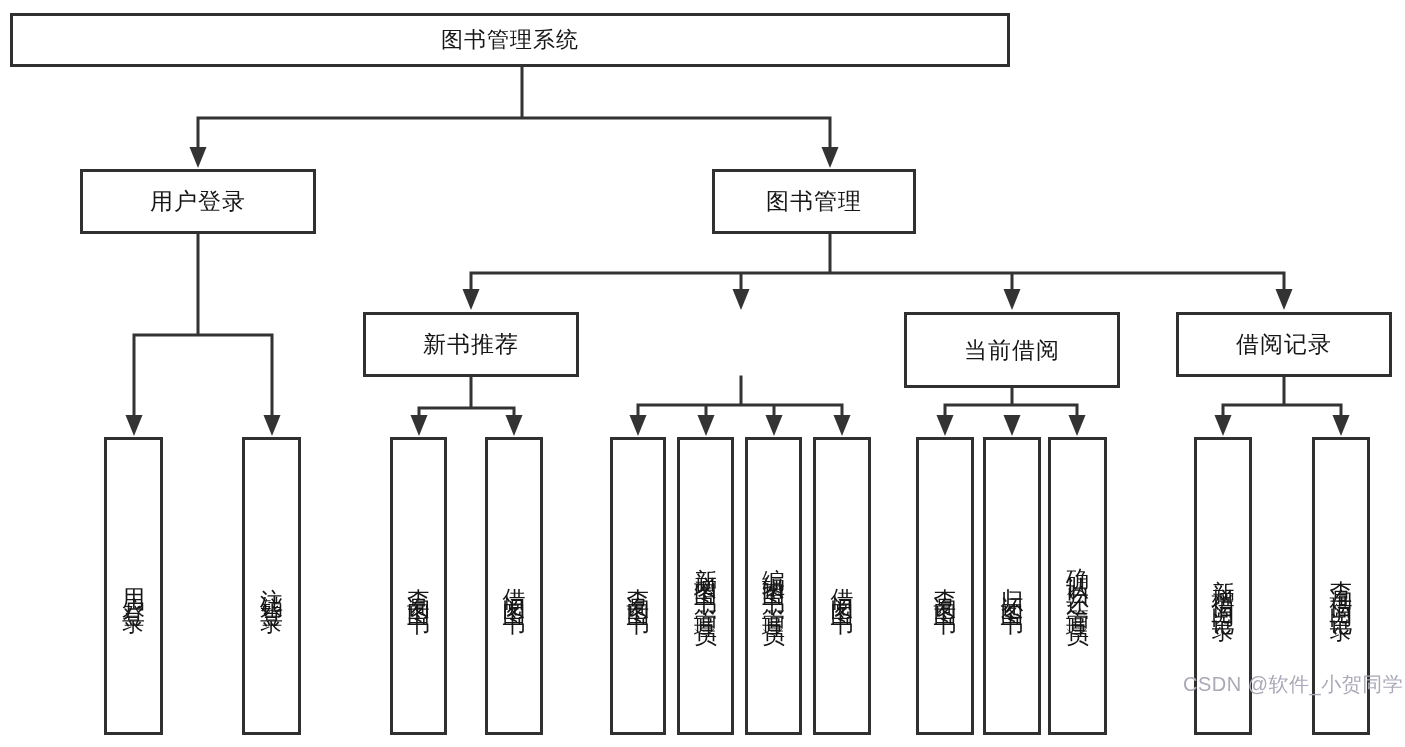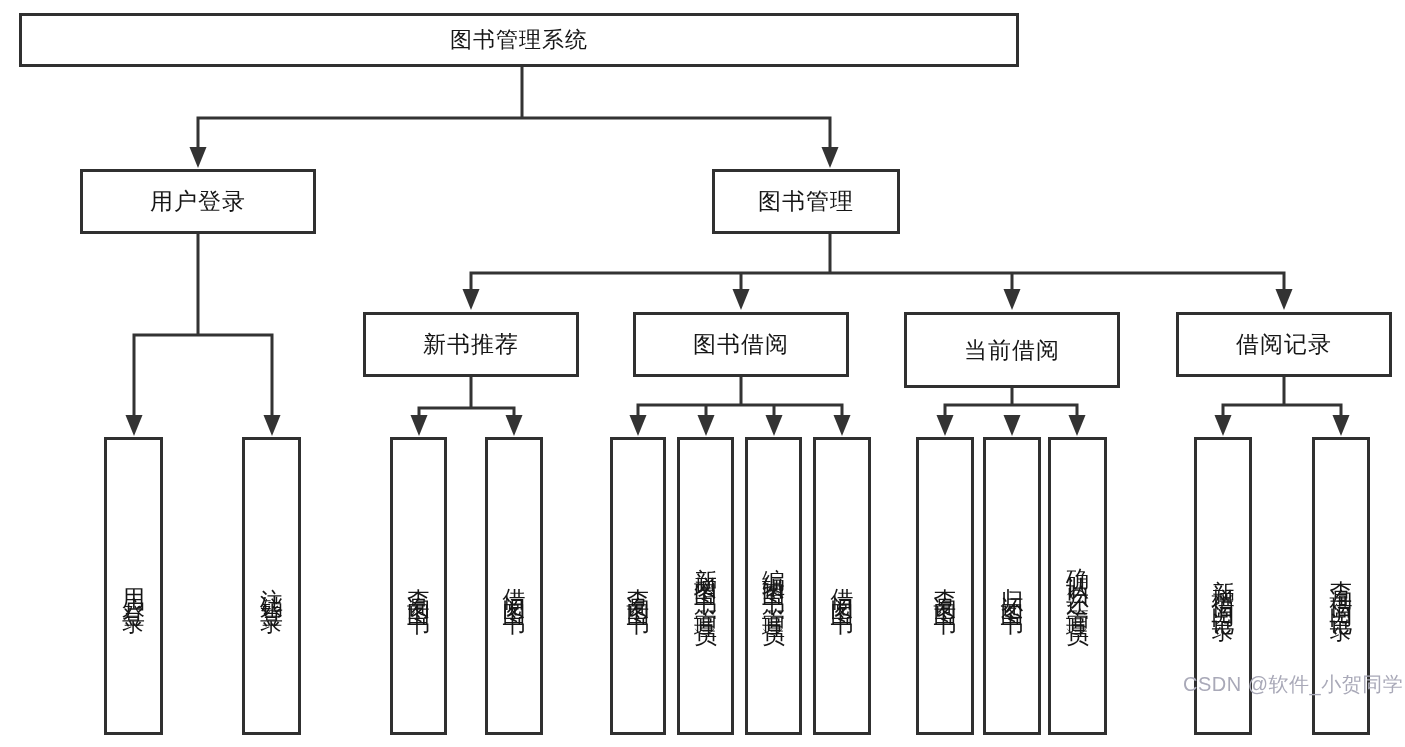--- a/index.html
+++ b/index.html
@@ -107,27 +107,26 @@
       <path d="M765.5 415 L782.5 415 L774 436 Z"></path>
       <path d="M833.5 415 L850.5 415 L842 436 Z"></path>
       <path d="M936.5 415 L953.5 415 L945 436 Z"></path>
       <path d="M1003.5 415 L1020.5 415 L1012 436 Z"></path>
       <path d="M1068.5 415 L1085.5 415 L1077 436 Z"></path>
       <path d="M1214.5 415 L1231.5 415 L1223 436 Z"></path>
       <path d="M1332.5 415 L1349.5 415 L1341 436 Z"></path>
     </g>
   </svg>
 
-  <div class="box root" style="left:19px; top:13px; width:1000px; height:54px;">图书管理系统</div>
+  <div class="box root" style="left:10px; top:13px; width:1000px; height:54px;">图书管理系统</div>
 
   <div class="box" style="left:80px; top:169px; width:236px; height:65px;">用户登录</div>
-  <div class="box" style="left:712px; top:169px; width:188px; height:65px;">图书管理</div>
+  <div class="box" style="left:712px; top:169px; width:204px; height:65px;">图书管理</div>
 
   <div class="box" style="left:363px; top:312px; width:216px; height:65px;">新书推荐</div>
-  <div class="box" style="left:633px; top:312px; width:216px; height:65px;">图书借阅</div>
   <div class="box" style="left:904px; top:312px; width:216px; height:76px;">当前借阅</div>
   <div class="box" style="left:1176px; top:312px; width:216px; height:65px;">借阅记录</div>
 
   <div class="vbox" style="left:104px; top:437px; width:59px; height:298px;">用户登录</div>
   <div class="vbox" style="left:242px; top:437px; width:59px; height:298px;">注销登录</div>
 
   <div class="vbox" style="left:390px; top:437px; width:57px; height:298px;">查询图书</div>
   <div class="vbox" style="left:485px; top:437px; width:58px; height:298px;">借阅图书</div>
 
   <div class="vbox" style="left:610px; top:437px; width:56px; height:298px;">查询图书</div>

